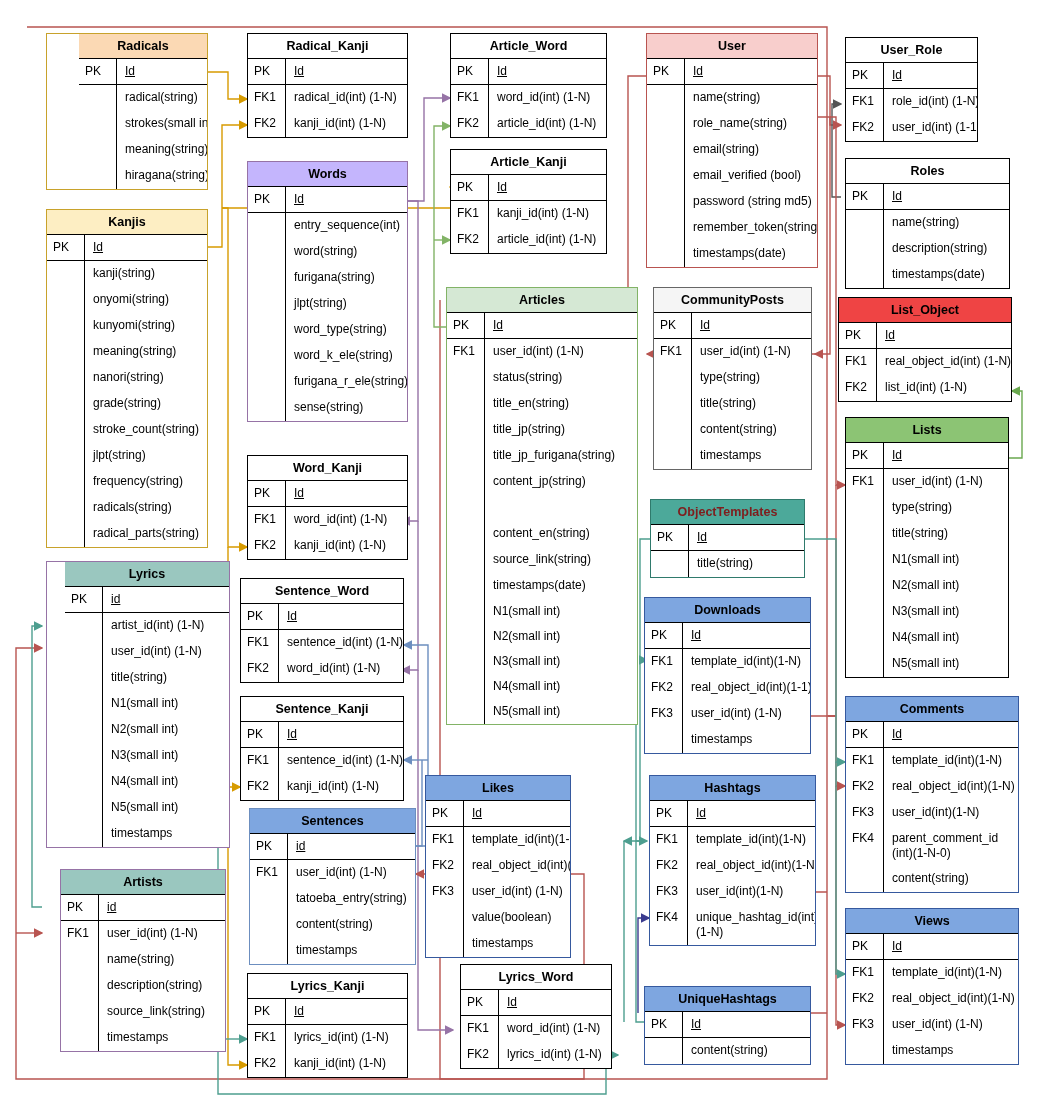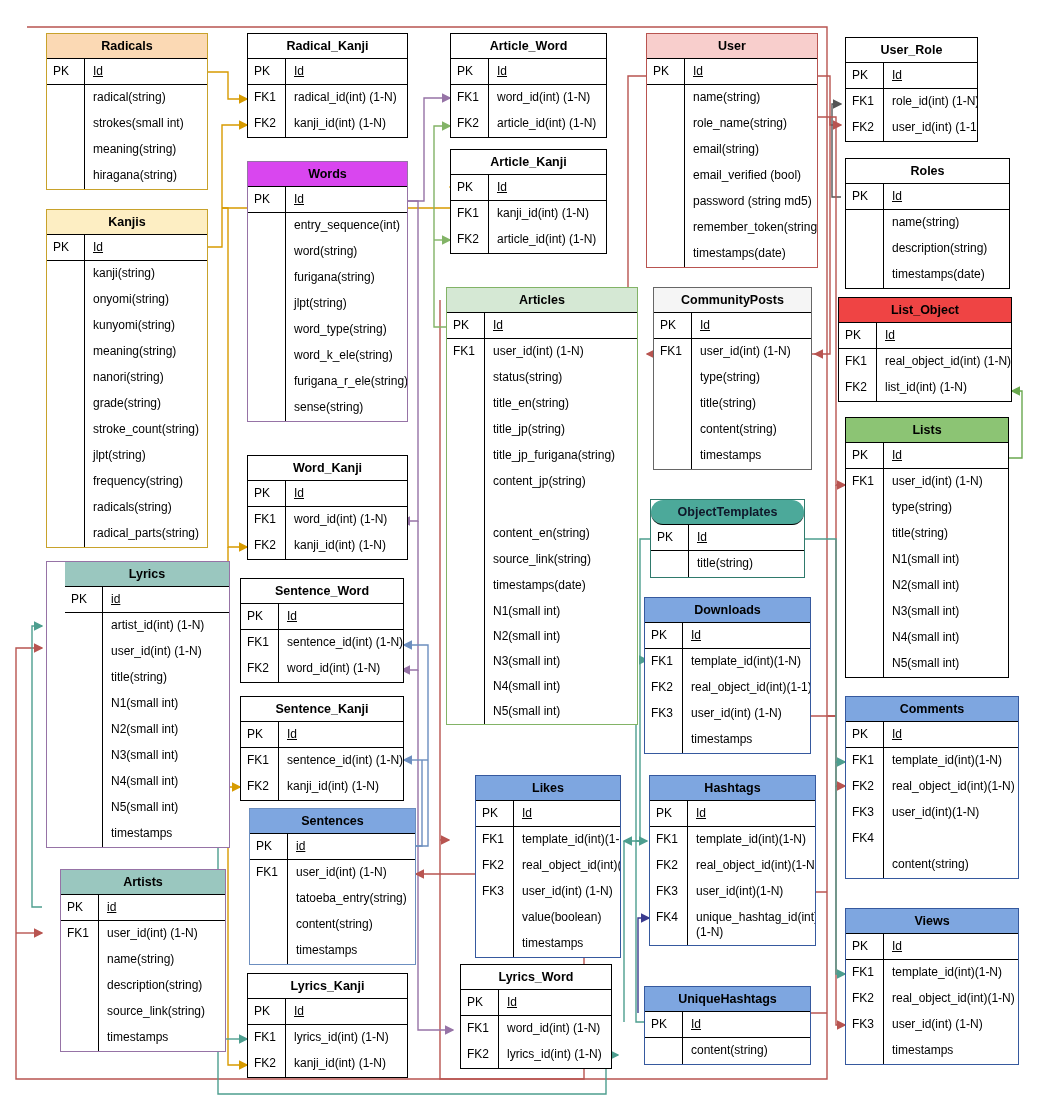--- a/index.html
+++ b/index.html
@@ -65,32 +65,32 @@
     white-space:nowrap;
     overflow:hidden;
   }
   .row .c2.wrap{ white-space:normal; }
   .row .c2 u{ text-decoration:underline; }
   
   .h-orange  .hd{ background:#fbd9b4; }
   .h-orange  { border-color:#c8a22b; }
   .h-cream   .hd{ background:#fdeec3; }
   .h-cream   { border-color:#c8a22b; }
-  .h-purple  .hd{ background:#d946ef; }
+  .h-purple  .hd{ background:#c4b5fd; }
   .h-purple  { border-color:#9673a6; }
   .h-white   .hd{ background:#ffffff; }
   .h-green   .hd{ background:#d5e8d4; }
   .h-green   { border-color:#82b366; }
   .h-red     .hd{ background:#f8cecc; }
   .h-red     { border-color:#b85450; }
   .h-gray    .hd{ background:#f5f5f5; }
   .h-gray    { border-color:#666666; }
   .h-teal    .hd{ background:#9ac7bf; }
   .h-teal    { border-color:#6a9c94; }
-  .h-teal2   .hd{ background:#4ca99a; color:#0f172a;border-radius:12px; }
+  .h-teal2   .hd{ background:#4ca99a; color:#7f1d1d; }
   .h-teal2   { border-color:#2f7a6c; }
   .h-blue    .hd{ background:#7ea6e0; }
   .h-blue    { border-color:#36599e; }
   .h-gblue   .hd{ background:#ef4444; }
   .h-gblue   { border-color:#3f7a34; }
   .h-lgreen  .hd{ background:#8cc474; }
   .h-lgreen  { border-color:#4f8a3a; }
   
   .ent.bordered .hd{ border-bottom:1px solid #000; }
 </style>
@@ -209,21 +209,21 @@
       <path d="M606,1055 L618,1055" stroke="#4d9e8f" marker-end="url(#ar-teal)"></path>
 
       <path d="M42,907 L32,907 L32,626 L42,626" stroke="#4d9e8f" marker-end="url(#ar-teal)"></path>
 
       <path d="M638,1013 L638,918 L649,918" stroke="#3b3b8f" marker-end="url(#ar-navy)"></path>
 
       <path d="M1009,458 L1022,458 L1022,391 L1012,391" stroke="#6aa84f" marker-end="url(#ar-lgreen)"></path>
     </g>
   </svg>
 
-  <div class="ent h-orange bordered" style="left:46px;top:33px;width:162px;">
+  <div class="ent h-orange bordered" style="left:46px;top:33px;width:162px;padding-left:32px;">
     <div class="hd">Radicals</div>
     <div class="rows">
       <div class="row pkrow">
           <div class="c1">PK</div>
           <div class="c2"><u>Id</u></div>
         </div>
       <div class="row">
           <div class="c1"></div>
           <div class="c2">radical(string)</div>
         </div>
@@ -628,21 +628,21 @@
           <div class="c1"></div>
           <div class="c2">N4(small int)</div>
         </div>
       <div class="row" style="min-height:24px">
           <div class="c1"></div>
           <div class="c2">N5(small int)</div>
         </div>
     </div>
   </div>
 
-  <div class="ent h-blue bordered" style="left:475px;top:775px;width:146px;">
+  <div class="ent h-blue bordered" style="left:425px;top:775px;width:146px;">
     <div class="hd">Likes</div>
     <div class="rows">
       <div class="row pkrow">
           <div class="c1">PK</div>
           <div class="c2"><u>Id</u></div>
         </div>
       <div class="row">
           <div class="c1">FK1</div>
           <div class="c2">template_id(int)(1-N)</div>
         </div>
@@ -945,20 +945,21 @@
       <div class="row">
           <div class="c1">FK2</div>
           <div class="c2">real_object_id(int)(1-N)</div>
         </div>
       <div class="row">
           <div class="c1">FK3</div>
           <div class="c2">user_id(int)(1-N)</div>
         </div>
       <div class="row">
           <div class="c1">FK4</div>
+          <div class="c2 wrap">parent_comment_id (int)(1-N-0)</div>
         </div>
       <div class="row">
           <div class="c1"></div>
           <div class="c2">content(string)</div>
         </div>
     </div>
   </div>
 
   <div class="ent h-blue bordered" style="left:845px;top:908px;width:174px;">
     <div class="hd">Views</div>

